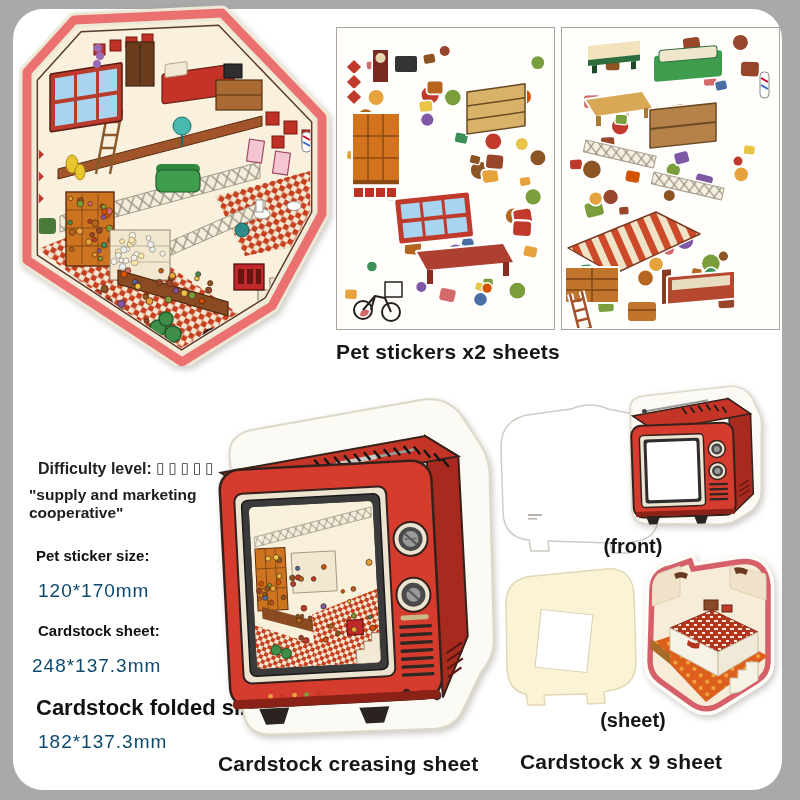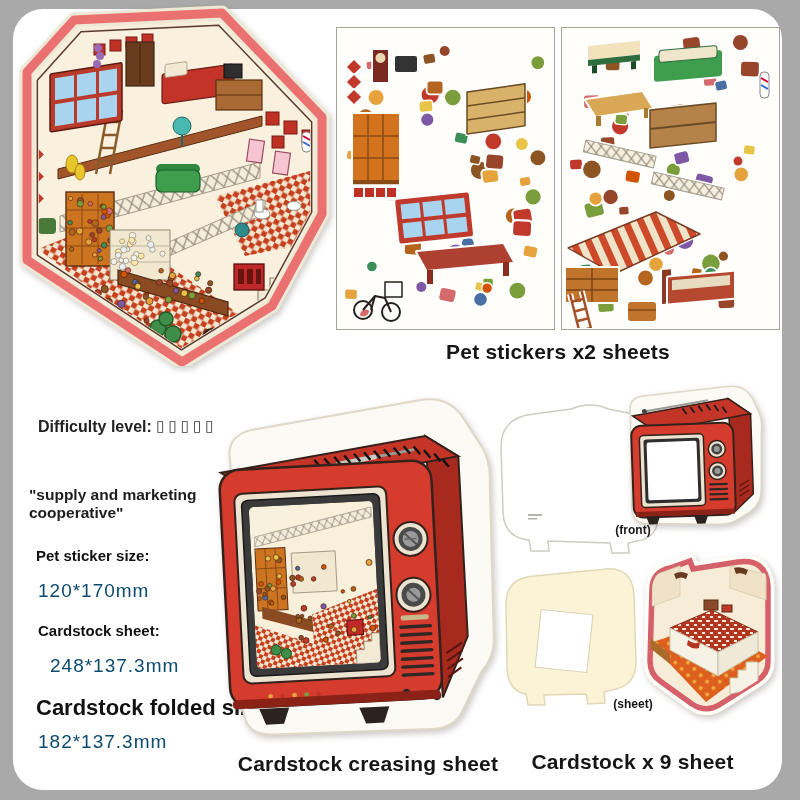--- a/index.html
+++ b/index.html
@@ -9,28 +9,28 @@
     font-family:"Liberation Sans","DejaVu Sans",sans-serif;
     -webkit-font-smoothing:antialiased;
   }
   .card{
     position:absolute;left:13px;top:9px;width:769px;height:781px;
     background:#ffffff;border-radius:30px;
   }
   .abs{position:absolute;}
   .caption{
     position:absolute;font-weight:bold;font-size:21px;color:#161616;
-    text-align:center;letter-spacing:.2px;white-space:nowrap;
+    text-align:left;letter-spacing:.2px;white-space:nowrap;
   }
   .side-label{
-    position:absolute;font-weight:bold;font-size:12px;color:#161616;
-    text-align:center;white-space:nowrap;
+    position:absolute;font-weight:bold;font-size:20px;color:#161616;
+    text-align:center;white-space:nowrap;margin-top:12px;
   }
   .difficulty{
-    position:absolute;left:38px;top:417px;font-weight:bold;font-size:16px;color:#222;
+    position:absolute;left:38px;top:459px;font-weight:bold;font-size:16px;color:#222;
     white-space:nowrap;
   }
   .difficulty .boxes{
     font-family:"DejaVu Sans",sans-serif;font-weight:normal;font-size:15px;
     letter-spacing:4px;color:#333;vertical-align:1px;
   }
   .quote{
     position:absolute;left:29px;top:486px;width:180px;
     font-weight:bold;font-size:15.5px;line-height:1.18;color:#1d1d1d;
   }
@@ -520,21 +520,21 @@
 <div class="difficulty">
   <span>Difficulty level:</span>
   <span class="boxes">▯▯▯▯▯</span>
 </div>
 
 <div class="quote">"supply and marketing cooperative"</div>
 
 <div class="spec-label" style="left:36px;top:547px">Pet sticker size:</div>
 <div class="spec-value" style="left:38px;top:580px">120*170mm</div>
 <div class="spec-label" style="left:38px;top:622px">Cardstock sheet:</div>
-<div class="spec-value" style="left:50px;top:655px">248*137.3mm</div>
+<div class="spec-value" style="left:32px;top:655px">248*137.3mm</div>
 <div class="spec-label big" style="left:36px;top:695px">Cardstock folded size:</div>
 <div class="spec-value" style="left:38px;top:731px">182*137.3mm</div>
 
 <svg class="abs" style="left:476px;top:392px" width="205" height="180" viewBox="0 0 205 180">
   <path d="M25,55 Q25,25 58,22 L95,17 Q115,9 132,17 L168,24 Q188,27 186,55 L183,120 Q183,146 161,149 L152,151 L153,161 L136,161 L134,151 L72,149 L73,159 L55,159 L53,148 Q28,146 27,120 Z" fill="#ffffff" stroke="#cfccc3" stroke-width="1.5"></path>
   <g fill="#b8b4ac">
     <rect x="52" y="122" width="14" height="2"></rect>
       <rect x="52" y="126" width="9" height="1.5"></rect>
   </g>
 </svg>

